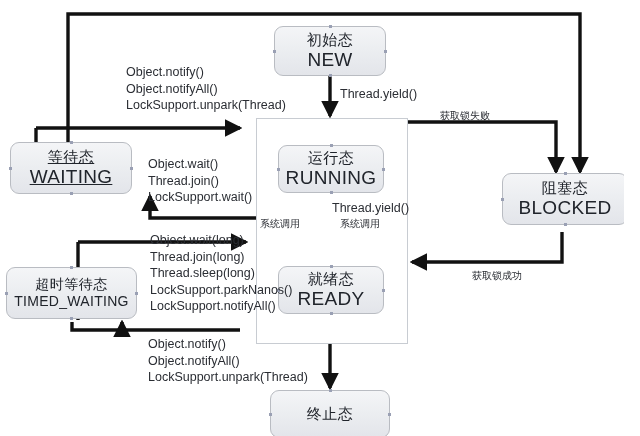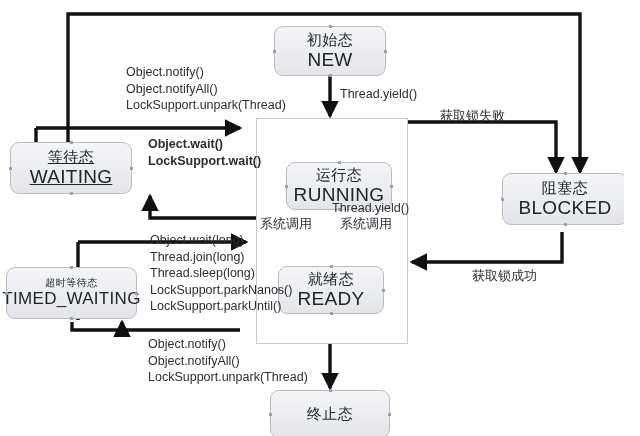--- a/index.html
+++ b/index.html
@@ -43,22 +43,22 @@
     z-index: 6;
   }
   .node .cn {
     font-size: 15px;
     letter-spacing: 0.5px;
   }
   .node .en {
     font-size: 19px;
     letter-spacing: 0.3px;
   }
-  .node.small .cn { font-size: 10px; }
-  .node.small .en { font-size: 17px; }
+  .node.small .cn { font-size: 14px; }
+  .node.small .en { font-size: 14px; }
   
   .node::before, .node::after {
     content: "";
     position: absolute;
     width: 3px;
     height: 3px;
     background: #9aa0b4;
   }
   .node::before { left: -2px; top: 50%; margin-top: -1.5px; }
   .node::after  { right: -2px; top: 50%; margin-top: -1.5px; }
@@ -88,21 +88,21 @@
 
   
   .label {
     position: absolute;
     color: #2a2d33;
     font-size: 12.5px;
     line-height: 16.5px;
     white-space: nowrap;
     z-index: 8;
   }
-  .label.cn { font-size: 13px; }
+  .label.cn { font-size: 10px; }
   .label .ln { display: block; margin-left: 14px; }
 </style>
 </head>
 <body>
 
 <div id="canvas">
 
   <svg id="edges" viewBox="0 0 640 436">
     <defs>
       <marker id="arrow" viewBox="0 0 10 10" refX="8.6" refY="5" markerWidth="5.2" markerHeight="5.2" orient="auto-start-reverse">
@@ -143,21 +143,21 @@
 
   <div id="runnable-group"></div>
 
   <div class="node" id="node-new" style="left:274px; top:26px; width:112px; height:50px;">
     <span class="handle-t"></span>
     <span class="cn">初始态</span>
     <span class="en">NEW</span>
     <span class="handle-b"></span>
   </div>
 
-  <div class="node" id="node-running" style="left:278px; top:162px; width:106px; height:48px;margin-left:8px;">
+  <div class="node" id="node-running" style="left:278px; top:145px; width:106px; height:48px;">
     <span class="handle-t"></span>
     <span class="cn">运行态</span>
     <span class="en">RUNNING</span>
     <span class="handle-b"></span>
   </div>
 
   <div class="node" id="node-ready" style="left:278px; top:266px; width:106px; height:48px;">
     <span class="handle-t"></span>
     <span class="cn">就绪态</span>
     <span class="en">READY</span>
@@ -192,31 +192,32 @@
   </div>
 
   <div class="label" style="left:340px; top:86px;">Thread.yield()</div>
 
   <div class="label" style="left:112px; top:64px;">
     <span class="ln">Object.notify()</span>
     <span class="ln">Object.notifyAll()</span>
     <span class="ln">LockSupport.unpark(Thread)</span>
   </div>
 
-  <div class="label" style="left:134px; top:136px;font-weight:bold;">
+  <div class="label" style="left:134px; top:156px;">
     <span class="ln">Object.wait()</span>
+    <span class="ln">Thread.join()</span>
     <span class="ln">LockSupport.wait()</span>
   </div>
 
   <div class="label" style="left:136px; top:232px;">
     <span class="ln">Object.wait(long)</span>
     <span class="ln">Thread.join(long)</span>
     <span class="ln">Thread.sleep(long)</span>
     <span class="ln">LockSupport.parkNanos()</span>
-    <span class="ln">LockSupport.parkUntil()</span>
+    <span class="ln">LockSupport.notifyAll()</span>
   </div>
 
   <div class="label" style="left:134px; top:336px;">
     <span class="ln">Object.notify()</span>
     <span class="ln">Object.notifyAll()</span>
     <span class="ln">LockSupport.unpark(Thread)</span>
   </div>
 
   <div class="label cn" style="left:440px; top:108px;">获取锁失败</div>
 

